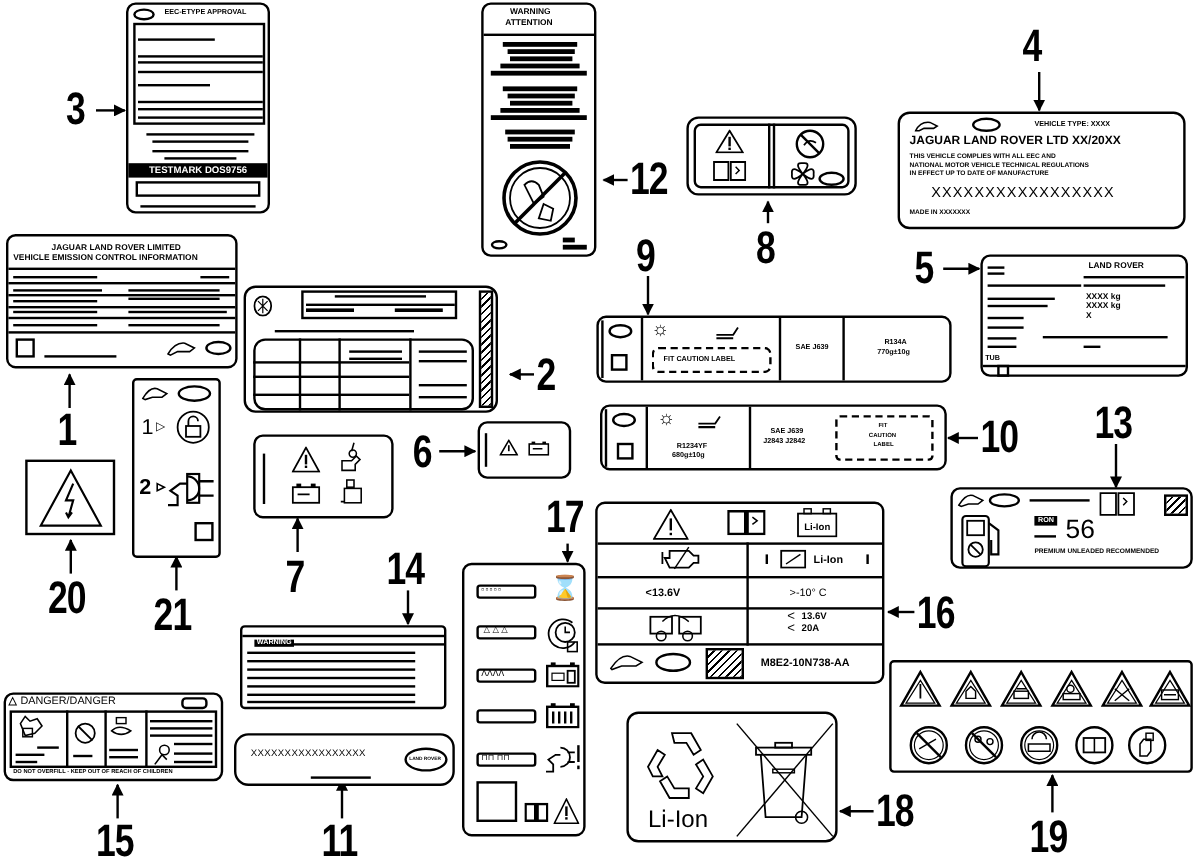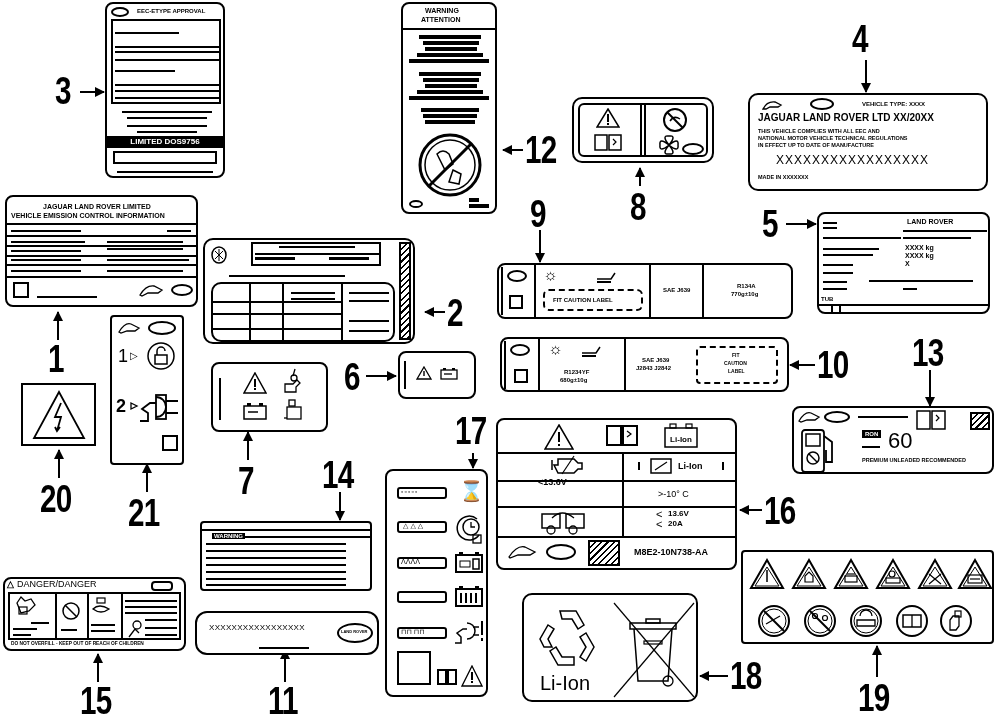--- a/index.html
+++ b/index.html
@@ -80,21 +80,21 @@
   <div class="ln" style="left:8px;top:47px;width:104px;"></div>
   <div class="ln" style="left:8px;top:55px;width:104px;"></div>
   <div class="ln" style="left:8px;top:66px;width:60px;"></div>
   <div class="ln" style="left:8px;top:80px;width:104px;"></div>
   <div class="ln" style="left:8px;top:86px;width:104px;"></div>
   <div class="ln" style="left:8px;top:93px;width:104px;"></div>
   <div class="ln" style="left:15px;top:107px;width:90px;"></div>
   <div class="ln" style="left:20px;top:113px;width:80px;"></div>
   <div class="ln" style="left:20px;top:121px;width:80px;"></div>
   <div class="ln" style="left:30px;top:127px;width:60px;"></div>
-  <div class="t" style="left:0;top:132px;width:116px;height:12px;background:#000;color:#fff;font-size:8px;text-align:center;padding-top:2px;box-sizing:border-box;">LIMITED DOS9756</div>
+  <div class="t" style="left:0;top:132px;width:116px;height:12px;background:#000;color:#fff;font-size:8px;text-align:center;padding-top:2px;box-sizing:border-box;">TESTMARK DOS9756</div>
   <div class="box" style="left:6px;top:147px;width:104px;height:13px;"></div>
   <div class="ln" style="left:10px;top:167px;width:96px;"></div>
 </div>
 
 <div class="lbl" style="left:401px;top:2px;width:96px;height:212px;">
   <div class="t" style="left:22px;top:3px;font-size:7px;">WARNING</div>
   <div class="t" style="left:18px;top:12px;font-size:7px;">ATTENTION</div>
   <div class="ln" style="left:0;top:24px;width:92px;"></div>
   <div class="box" style="left:16px;top:31px;width:62px;height:4px;"></div>
   <div class="box" style="left:20px;top:37px;width:56px;height:4px;"></div>
@@ -359,21 +359,21 @@
   <div class="hatch" style="left:176px;top:4px;width:20px;height:18px;"></div>
   <svg class="ico" style="left:6px;top:20px" width="36" height="46" viewBox="0 0 36 46">
       <rect x="2" y="2" width="22" height="42" rx="3" fill="none" stroke="#000" stroke-width="1.8"></rect>
       <rect x="6" y="6" width="14" height="12" fill="none" stroke="#000" stroke-width="1.5"></rect>
       <circle cx="13" cy="30" r="6" fill="none" stroke="#000" stroke-width="1.5"></circle>
       <line x1="9" y1="26" x2="17" y2="34" stroke="#000" stroke-width="1.5"></line>
       <path d="M24 8 l8 6 v20 h-6 v-12" fill="none" stroke="#000" stroke-width="1.8"></path>
     </svg>
   <div class="t" style="left:68px;top:22px;font-size:6px;background:#000;color:#fff;padding:1px 3px;">RON</div>
   <div class="ln" style="left:68px;top:38px;width:18px;"></div>
-  <div class="t" style="left:94px;top:22px;font-size:22px;font-weight:normal;">60</div>
+  <div class="t" style="left:94px;top:22px;font-size:22px;font-weight:normal;">56</div>
   <div class="t" style="left:68px;top:50px;font-size:5.5px;">PREMIUM UNLEADED RECOMMENDED</div>
 </div>
 
 <div class="lbl" style="left:496px;top:418px;width:241px;height:152px;">
   <svg class="ico" style="left:46px;top:4px" width="30" height="26" viewBox="0 0 30 26">
       <path d="M15 1 L29 25 L1 25 Z" fill="none" stroke="#000" stroke-width="1.5"></path>
       <rect x="14" y="8" width="2" height="10" fill="#000"></rect>
       <rect x="14" y="20" width="2" height="2" fill="#000"></rect>
     </svg>
   <svg class="ico" style="left:108px;top:4px" width="32" height="22" viewBox="0 0 32 22">
@@ -393,21 +393,21 @@
       <line x1="24" y1="2" x2="12" y2="20" stroke="#000" stroke-width="1.2"></line>
     </svg>
   <div class="vl" style="left:140px;top:42px;height:8px;"></div>
   <svg class="ico" style="left:152px;top:34px" width="22" height="20" viewBox="0 0 22 20">
       <rect x="1" y="5" width="20" height="14" fill="none" stroke="#000" stroke-width="1.5"></rect>
       <line x1="17" y1="8" x2="5" y2="16" stroke="#000" stroke-width="1.2"></line>
     </svg>
   <div class="t" style="left:180px;top:42px;font-size:9px;">Li-Ion</div>
   <div class="vl" style="left:224px;top:42px;height:8px;"></div>
   <div class="ln" style="left:0;top:60px;width:237px;"></div>
-  <div class="t" style="left:40px;top:58px;font-size:9px;">&lt;13.6V</div>
+  <div class="t" style="left:40px;top:70px;font-size:9px;">&lt;13.6V</div>
   <div class="t" style="left:160px;top:70px;font-size:9px;font-weight:normal;">&gt;-10° C</div>
   <div class="ln" style="left:0;top:86px;width:237px;"></div>
   <svg class="ico" style="left:42px;top:88px" width="46" height="28" viewBox="0 0 46 28">
       <rect x="2" y="6" width="18" height="14" fill="none" stroke="#000" stroke-width="1.5"></rect>
       <rect x="26" y="6" width="18" height="14" fill="none" stroke="#000" stroke-width="1.5"></rect>
       <circle cx="11" cy="22" r="4" fill="none" stroke="#000" stroke-width="1.3"></circle>
       <circle cx="33" cy="22" r="4" fill="none" stroke="#000" stroke-width="1.3"></circle>
       <path d="M12 10 q10-10 22 0" fill="none" stroke="#000" stroke-width="1.2"></path>
     </svg>
   <div class="t" style="left:170px;top:90px;font-size:8px;">13.6V</div>

